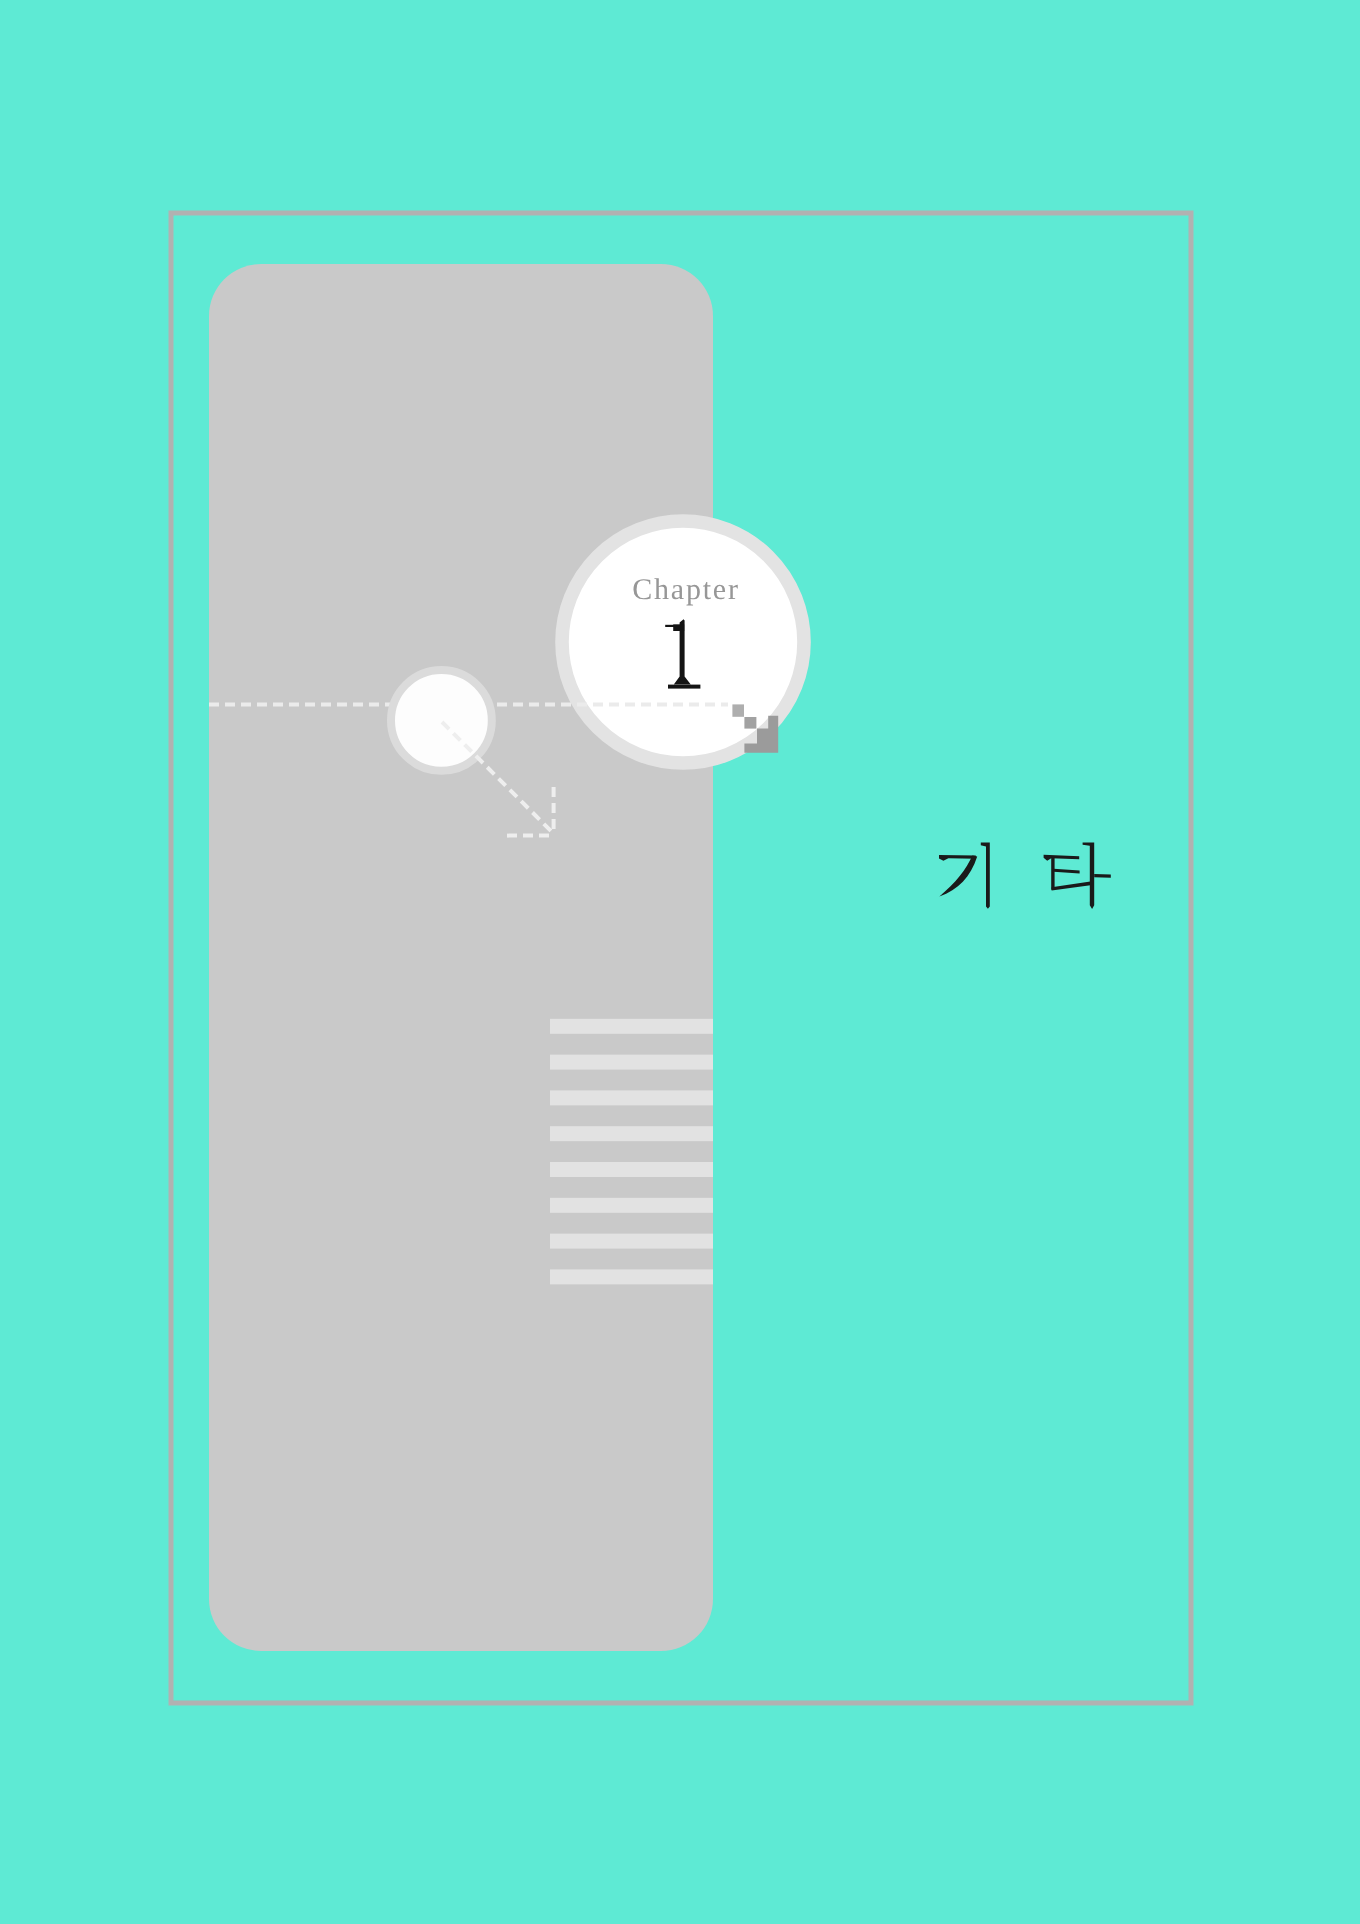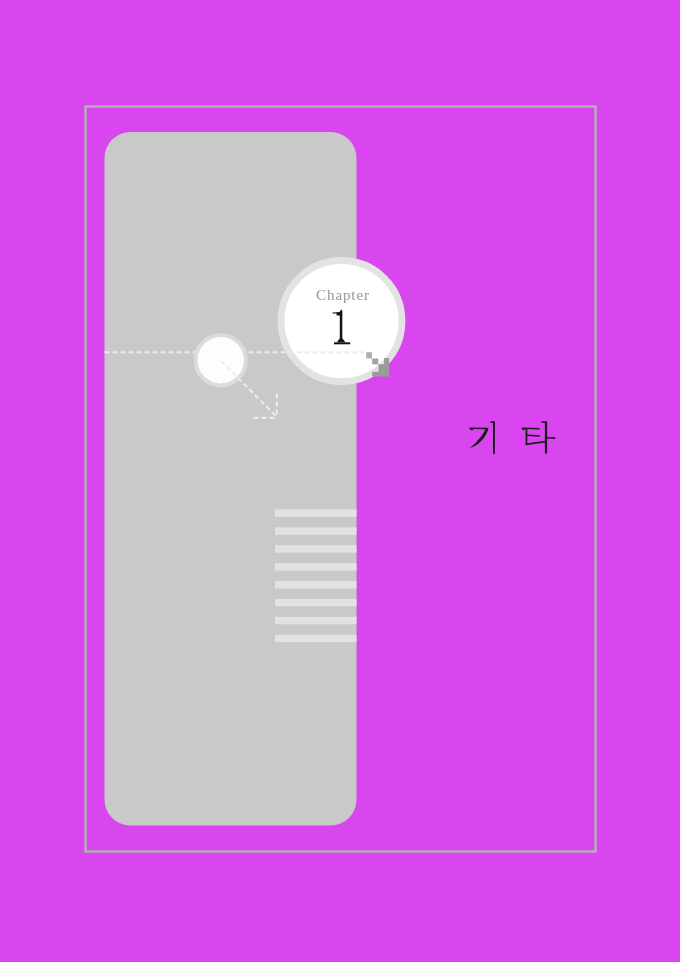--- a/index.html
+++ b/index.html
@@ -1,16 +1,16 @@
 <!DOCTYPE html>
 <html><head>
 <meta charset="utf-8">
 <style>
   html,body{margin:0;padding:0;background:#ffffff;}
-  #page{position:relative;width:680px;height:962px;background:#d946ef;overflow:hidden;}
+  #page{position:relative;width:680px;height:962px;background:#5eead4;overflow:hidden;}
   svg{position:absolute;left:0;top:0;}
 </style>
 </head>
 <body>
 <div id="page">
 <svg width="680" height="962" viewBox="0 0 680 962" xmlns="http://www.w3.org/2000/svg">
 
   <rect x="85.5" y="106.5" width="510" height="745" fill="none" stroke="#b1b1b1" stroke-width="2.5"></rect>
 
   <rect x="104.5" y="132" width="252" height="693.5" rx="26" ry="26" fill="#c9c9c9"></rect>

